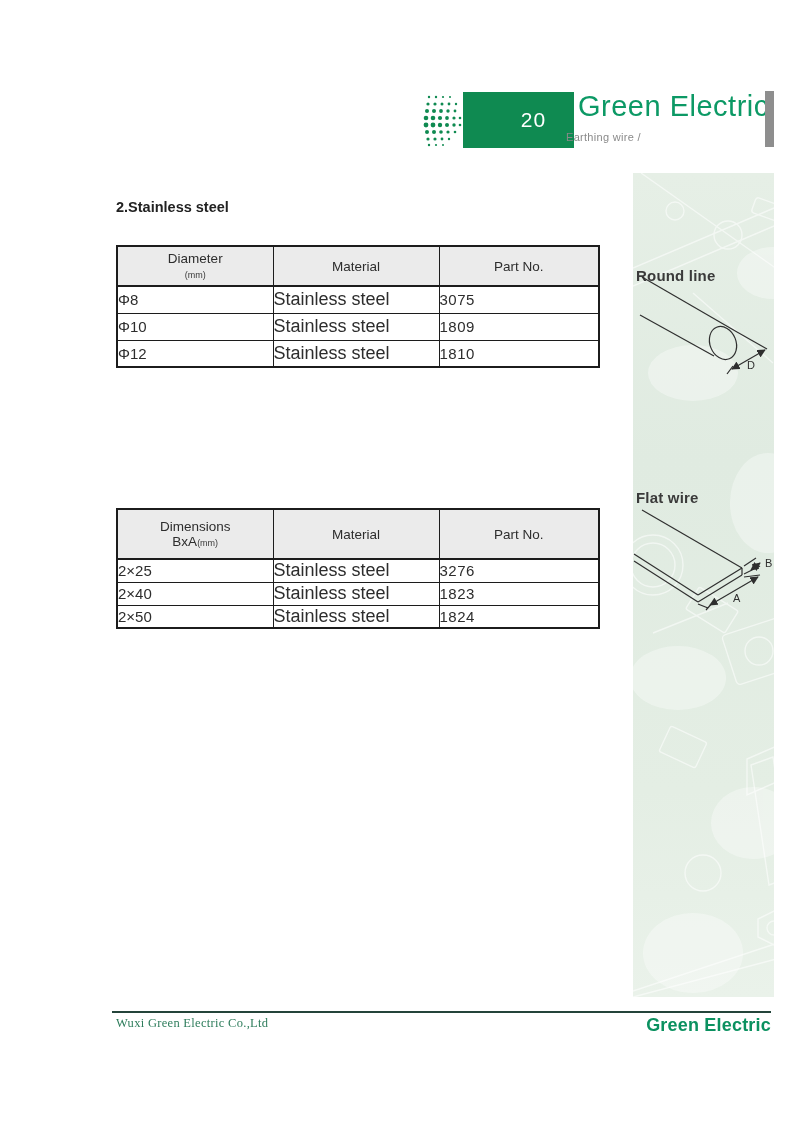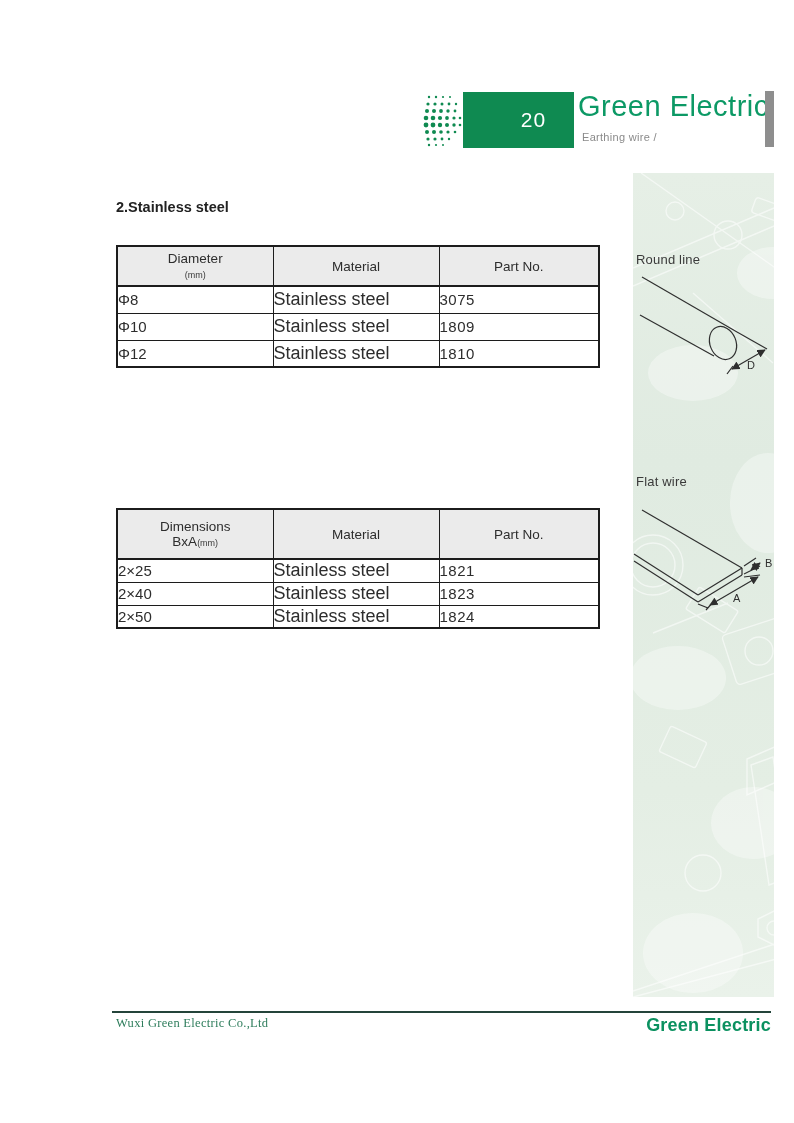--- a/index.html
+++ b/index.html
@@ -23,21 +23,21 @@
     position:absolute; left:443px; top:92px; width:111px; height:56px;
     background:#0f8a51; color:#ffffff; font-size:21px;
     display:flex; align-items:center; justify-content:center;
     padding-left:30px; letter-spacing:1px;
   }
   .brand-title {
     position:absolute; left:558px; top:90px; width:200px;
     font-size:29px; color:#0c9965; letter-spacing:0.5px; white-space:nowrap;
   }
   .brand-sub {
-    position:absolute; left:562px; top:131px;
+    position:absolute; left:546px; top:131px;
     font-size:11px; color:#8a8a8a; letter-spacing:0.3px;
   }
   .gray-box {
     position:absolute; left:745px; top:91px; width:49px; height:56px;
     background:#8e8e8e;
   }
 
   
   .section-title {
     position:absolute; left:96px; top:199px;
@@ -65,22 +65,23 @@
   #round-table tbody td { height:27px; }
   #flat-table  tbody td { height:23px; }
   .col-size { width:156px; } .col-mat { width:166px; } .col-part { width:160px; }
   .unit-small { font-size:9px; color:#3a3a3a; }
   td.cell-size { font-size:15px; }
   td.cell-mat  { font-size:18px; }
   td.cell-part { font-size:15px; letter-spacing:0.5px; }
 
   
   .diagram-label {
-    position:absolute; font-size:13px; font-weight:normal; color:#3a3a3a;
+    position:absolute; font-size:15px; font-weight:bold; color:#3a3a3a;
     letter-spacing:0.2px;
+    margin-top:15px;
   }
   #round-label { left:616px; top:252px; }
   #flat-label  { left:616px; top:474px; }
   .diagram-svg { position:absolute; overflow:visible; }
   #round-svg { left:612px; top:268px; }
   #flat-svg  { left:610px; top:492px; }
   .diagram-svg line, .diagram-svg ellipse, .diagram-svg polyline, .diagram-svg path.ln {
     stroke:#2f2f2f; stroke-width:1.2; fill:none;
   }
   .diagram-svg text {
@@ -291,21 +292,21 @@
           <span>BxA</span><span class="unit-small">(mm)</span>
         </th>
         <th>Material</th>
         <th>Part No.</th>
       </tr>
     </thead>
     <tbody>
       <tr>
         <td class="cell-size">2×25</td>
         <td class="cell-mat">Stainless steel</td>
-        <td class="cell-part">1821</td>
+        <td class="cell-part">3276</td>
       </tr>
       <tr>
         <td class="cell-size">2×40</td>
         <td class="cell-mat">Stainless steel</td>
         <td class="cell-part">1823</td>
       </tr>
       <tr>
         <td class="cell-size">2×50</td>
         <td class="cell-mat">Stainless steel</td>
         <td class="cell-part">1824</td>

